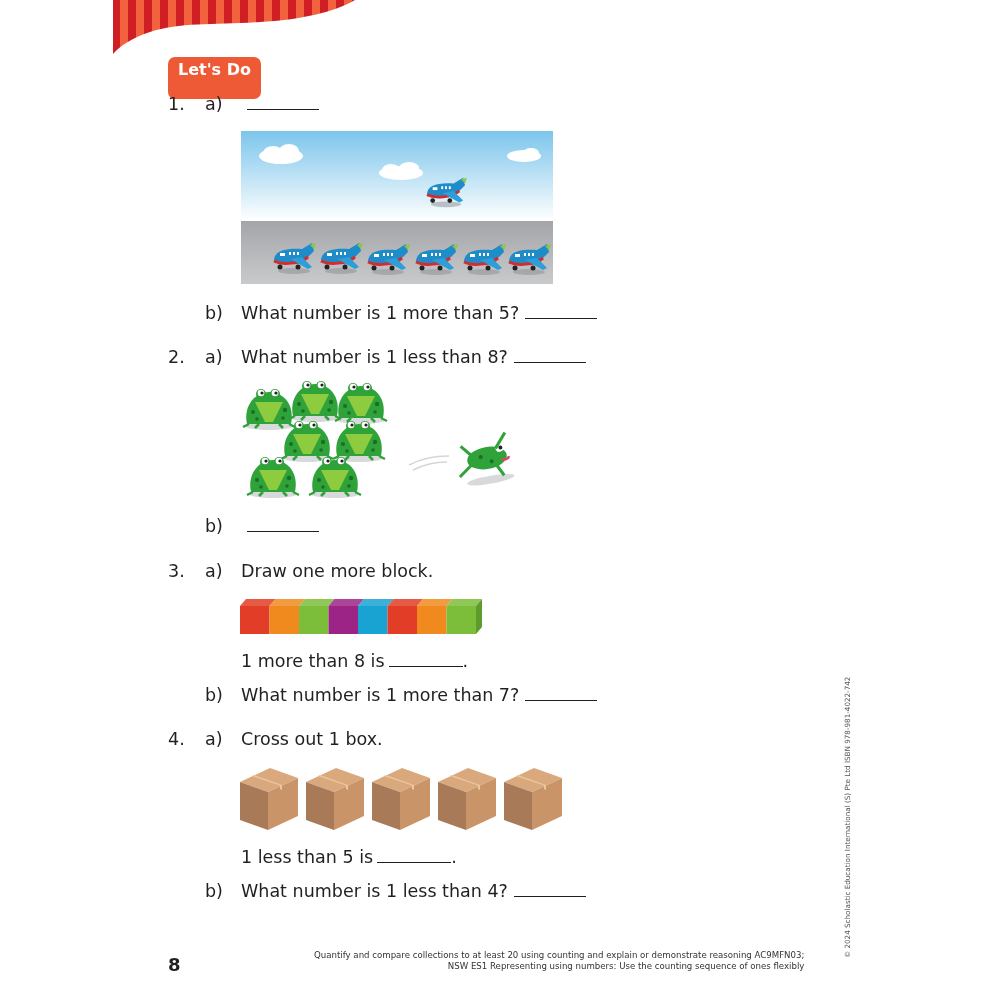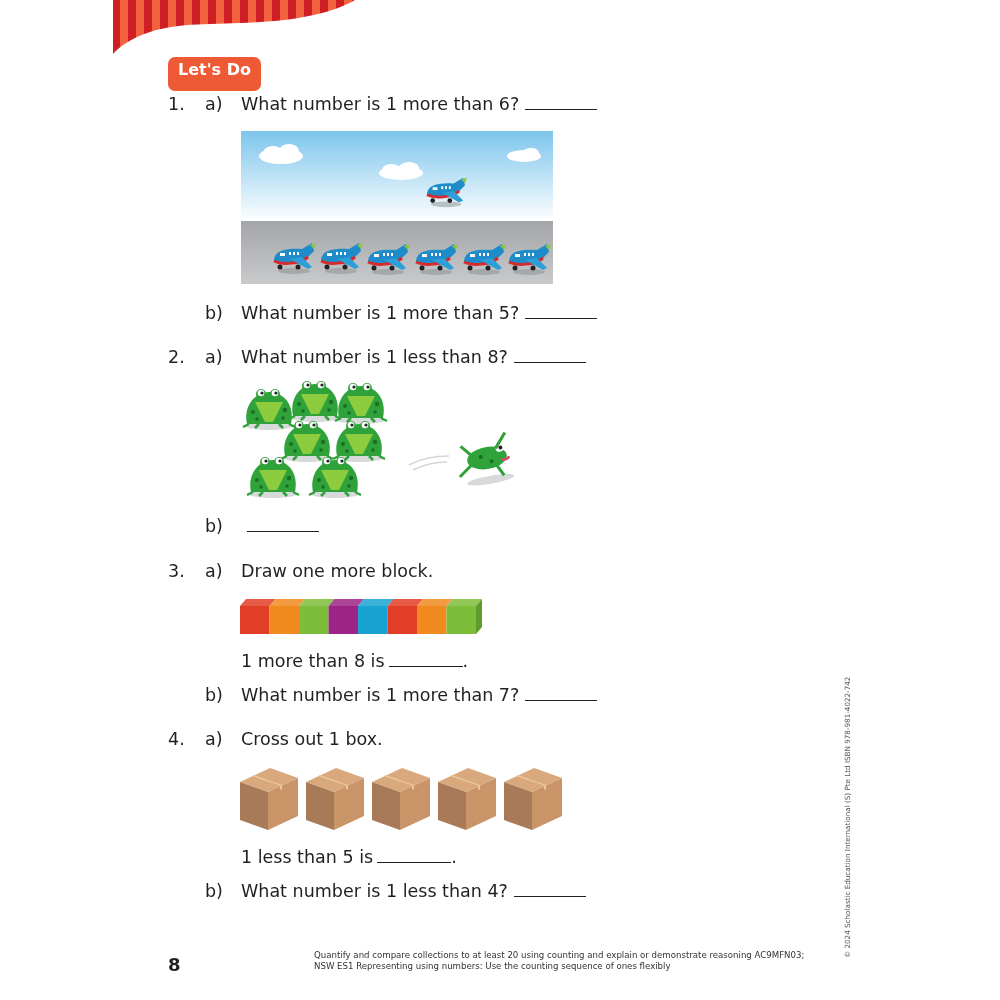--- a/index.html
+++ b/index.html
@@ -1,30 +1,30 @@
 <!DOCTYPE html>
 <html><head>
 <meta charset="utf-8">
 <style>
   html, body { margin:0; padding:0; background:#fff; }
   body { width:1000px; height:1000px; position:relative; overflow:hidden;
          font-family:"DejaVu Sans", sans-serif; color:#231f20; }
   .banner { position:absolute; left:0; top:0; width:1000px; height:60px; }
-  .badge { position:absolute; left:168px; top:57px; height:34px; padding:0 10px;
+  .badge { position:absolute; left:168px; top:57px; height:42px; padding:0 10px;
            background:#ee5a35; color:#fff; border-radius:7px; font-weight:bold;
            font-size:16px; line-height:26px; font-family:"DejaVu Sans", sans-serif; }
   .line { position:absolute; font-size:17.5px; white-space:nowrap; line-height:22px; }
   .num { position:absolute; left:168px; }
   .sub { position:absolute; left:205px; }
   .txt { position:absolute; left:241px; }
   .blank { display:inline-block; width:72px; border-bottom:1.3px solid #231f20; margin-left:6px; height:14px; vertical-align:baseline; }
   .blank.short { width:74px; margin-left:4px; }
   .img { position:absolute; }
   .footer-page { position:absolute; left:168px; top:954px; font-weight:bold; font-size:18px; }
-  .footer-text { position:absolute; left:314px; top:950px; font-size:8.6px; line-height:11px; color:#333; }
+  .footer-text { position:absolute; left:314px; top:950px; font-size:8.6px; line-height:11px; color:#333;text-align:right; }
   .side-text { position:absolute; left:843px; top:958px; transform-origin:0 0; transform:rotate(-90deg);
                font-size:7.2px; color:#555; white-space:nowrap; }
 </style>
 </head>
 <body>
 
 <svg class="banner" viewBox="0 0 1000 60" width="1000" height="60">
   <defs>
     <pattern id="stripes" width="16" height="60" patternUnits="userSpaceOnUse">
       <rect x="0" y="0" width="8" height="60" fill="#cf1f25"></rect>
@@ -35,21 +35,21 @@
     </clipPath>
   </defs>
   <rect x="113" y="0" width="250" height="60" fill="url(#stripes)" clip-path="url(#curtainClip)"></rect>
 </svg>
 
 <div class="badge">Let's Do</div>
 
 <div class="line" style="top:93px;width:700px;">
   <span class="num">1.</span>
   <span class="sub">a)</span>
-  <span class="txt"><span>What number is 1 more than 6?</span><span class="blank"></span></span>
+  <span class="txt"><span class="blank"></span></span>
 </div>
 
 <svg class="img" style="left:241px;top:131px;" width="312" height="153" viewBox="0 0 312 153">
   <defs>
     <linearGradient id="sky" x1="0" y1="0" x2="0" y2="1">
       <stop offset="0" stop-color="#7cc5ec"></stop>
       <stop offset="1" stop-color="#ffffff"></stop>
     </linearGradient>
     <linearGradient id="road" x1="0" y1="0" x2="0" y2="1">
       <stop offset="0" stop-color="#a3a5a8"></stop>

